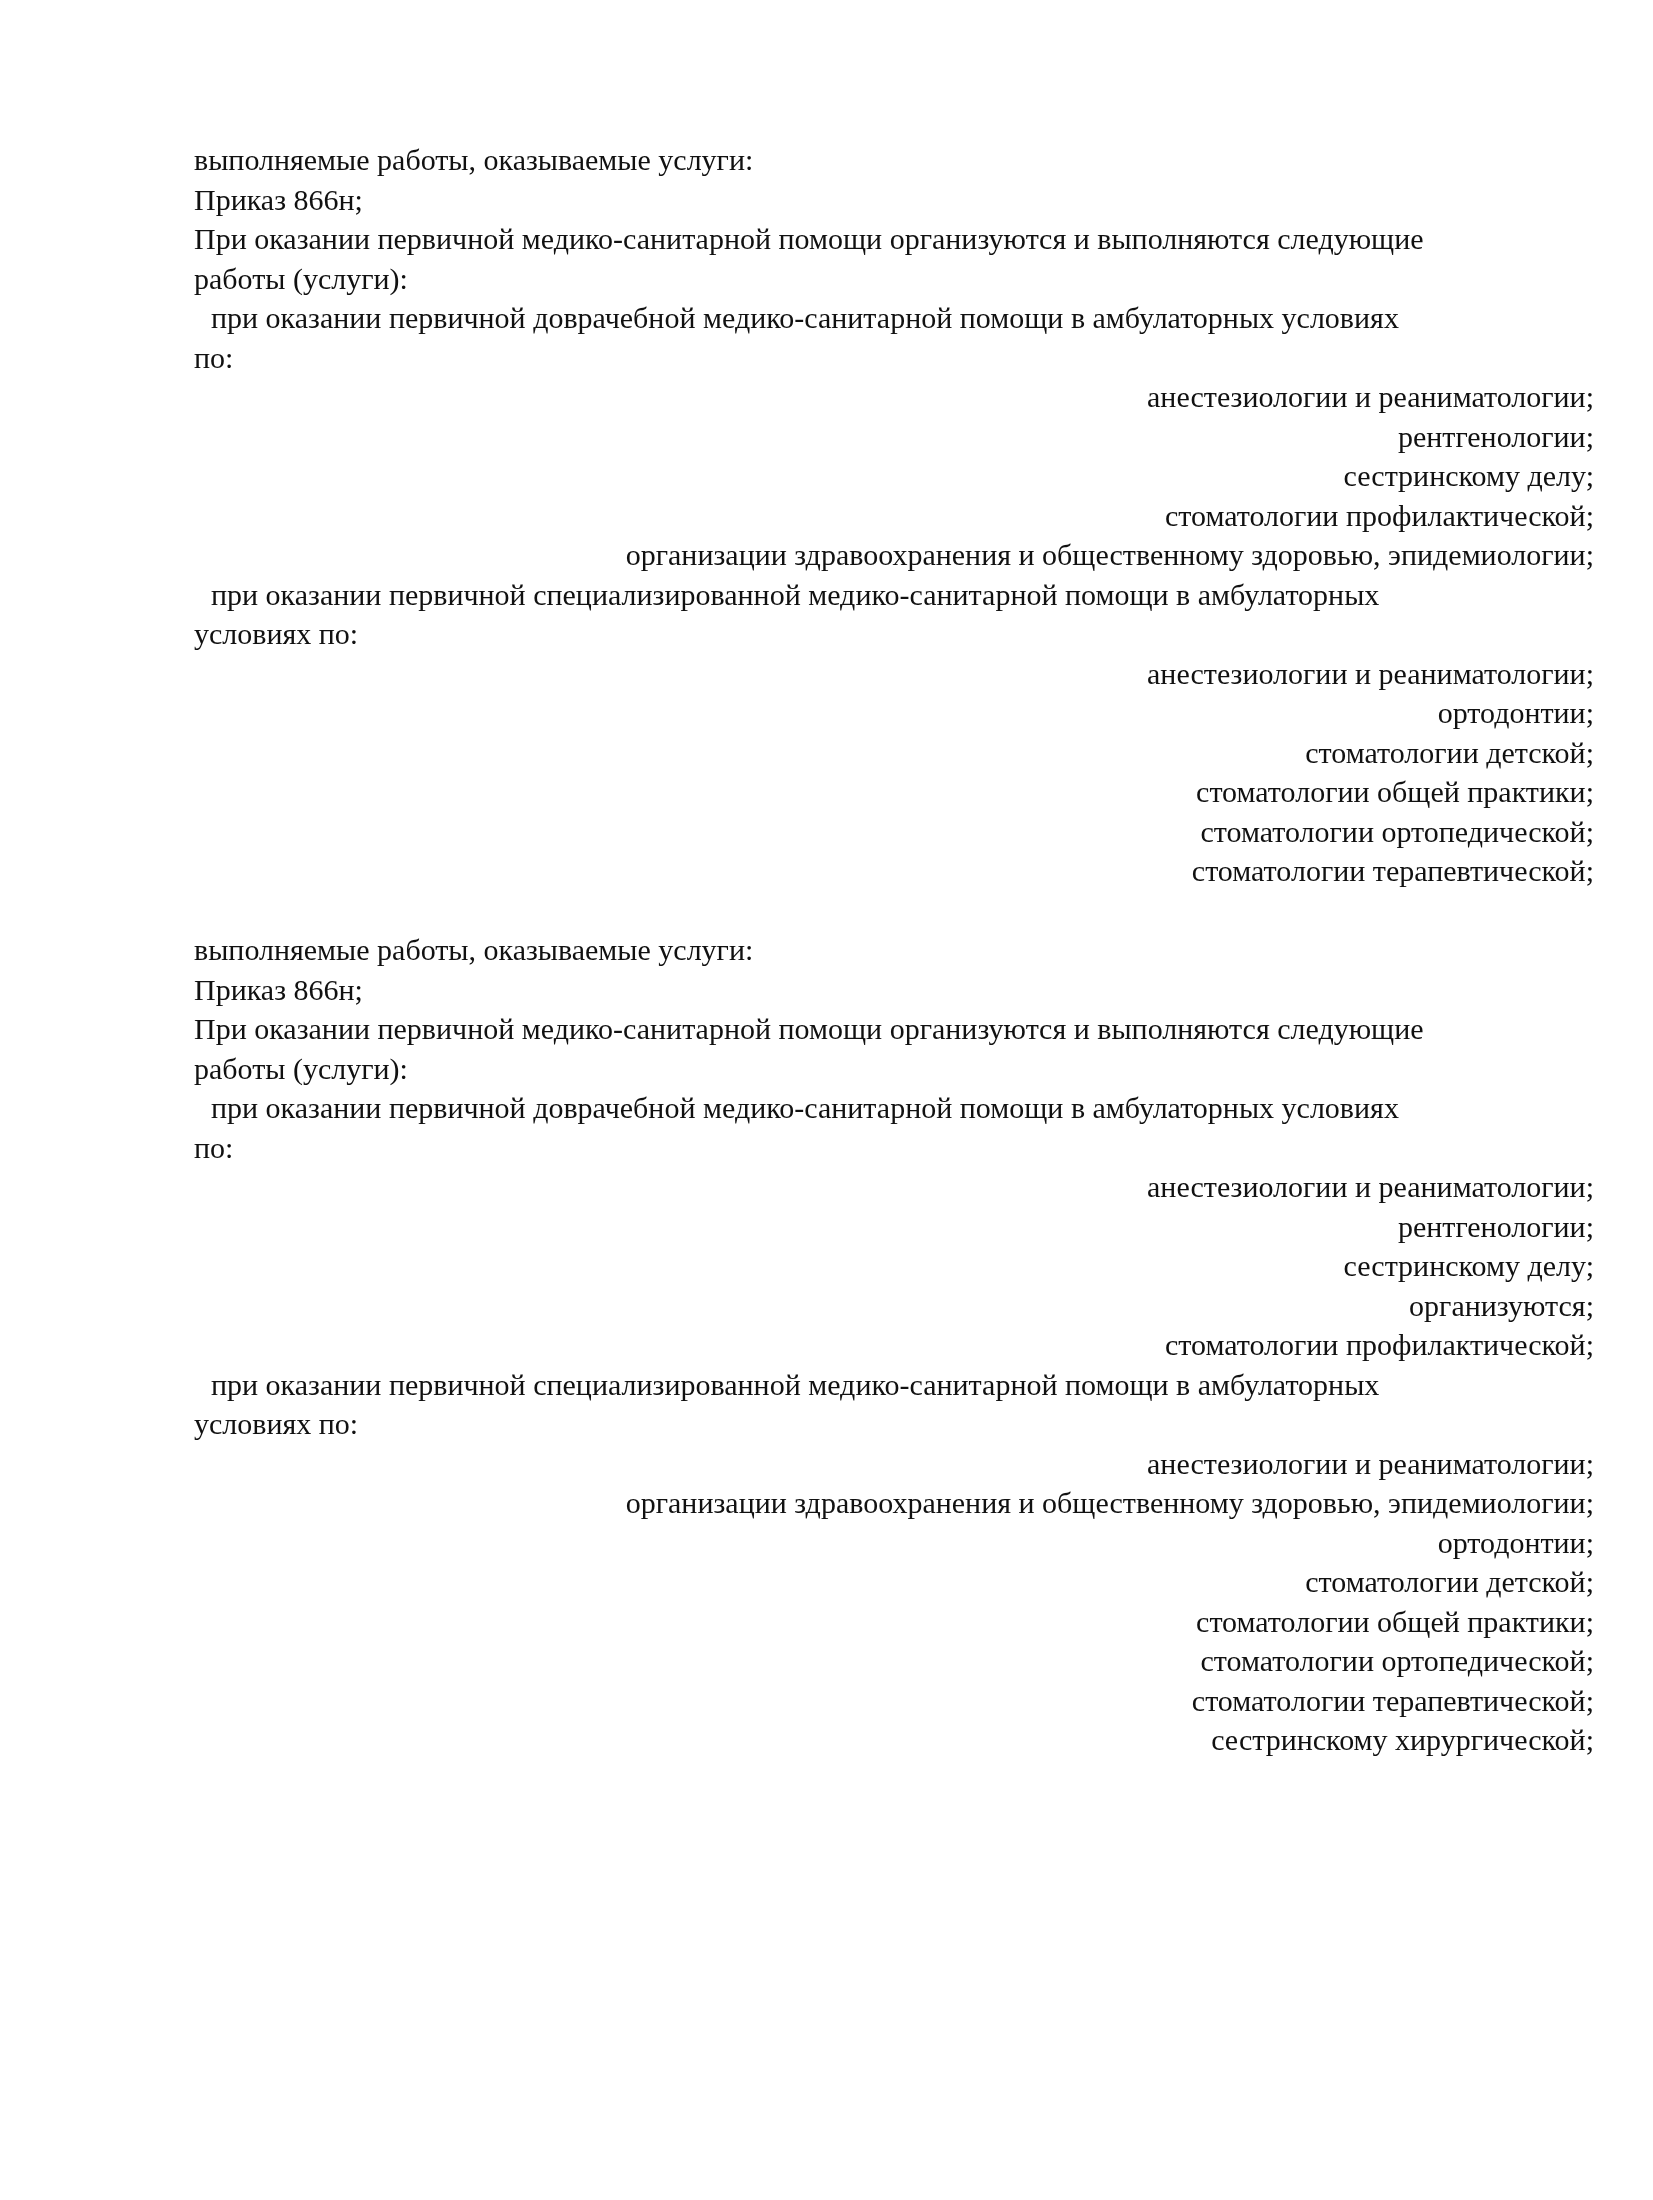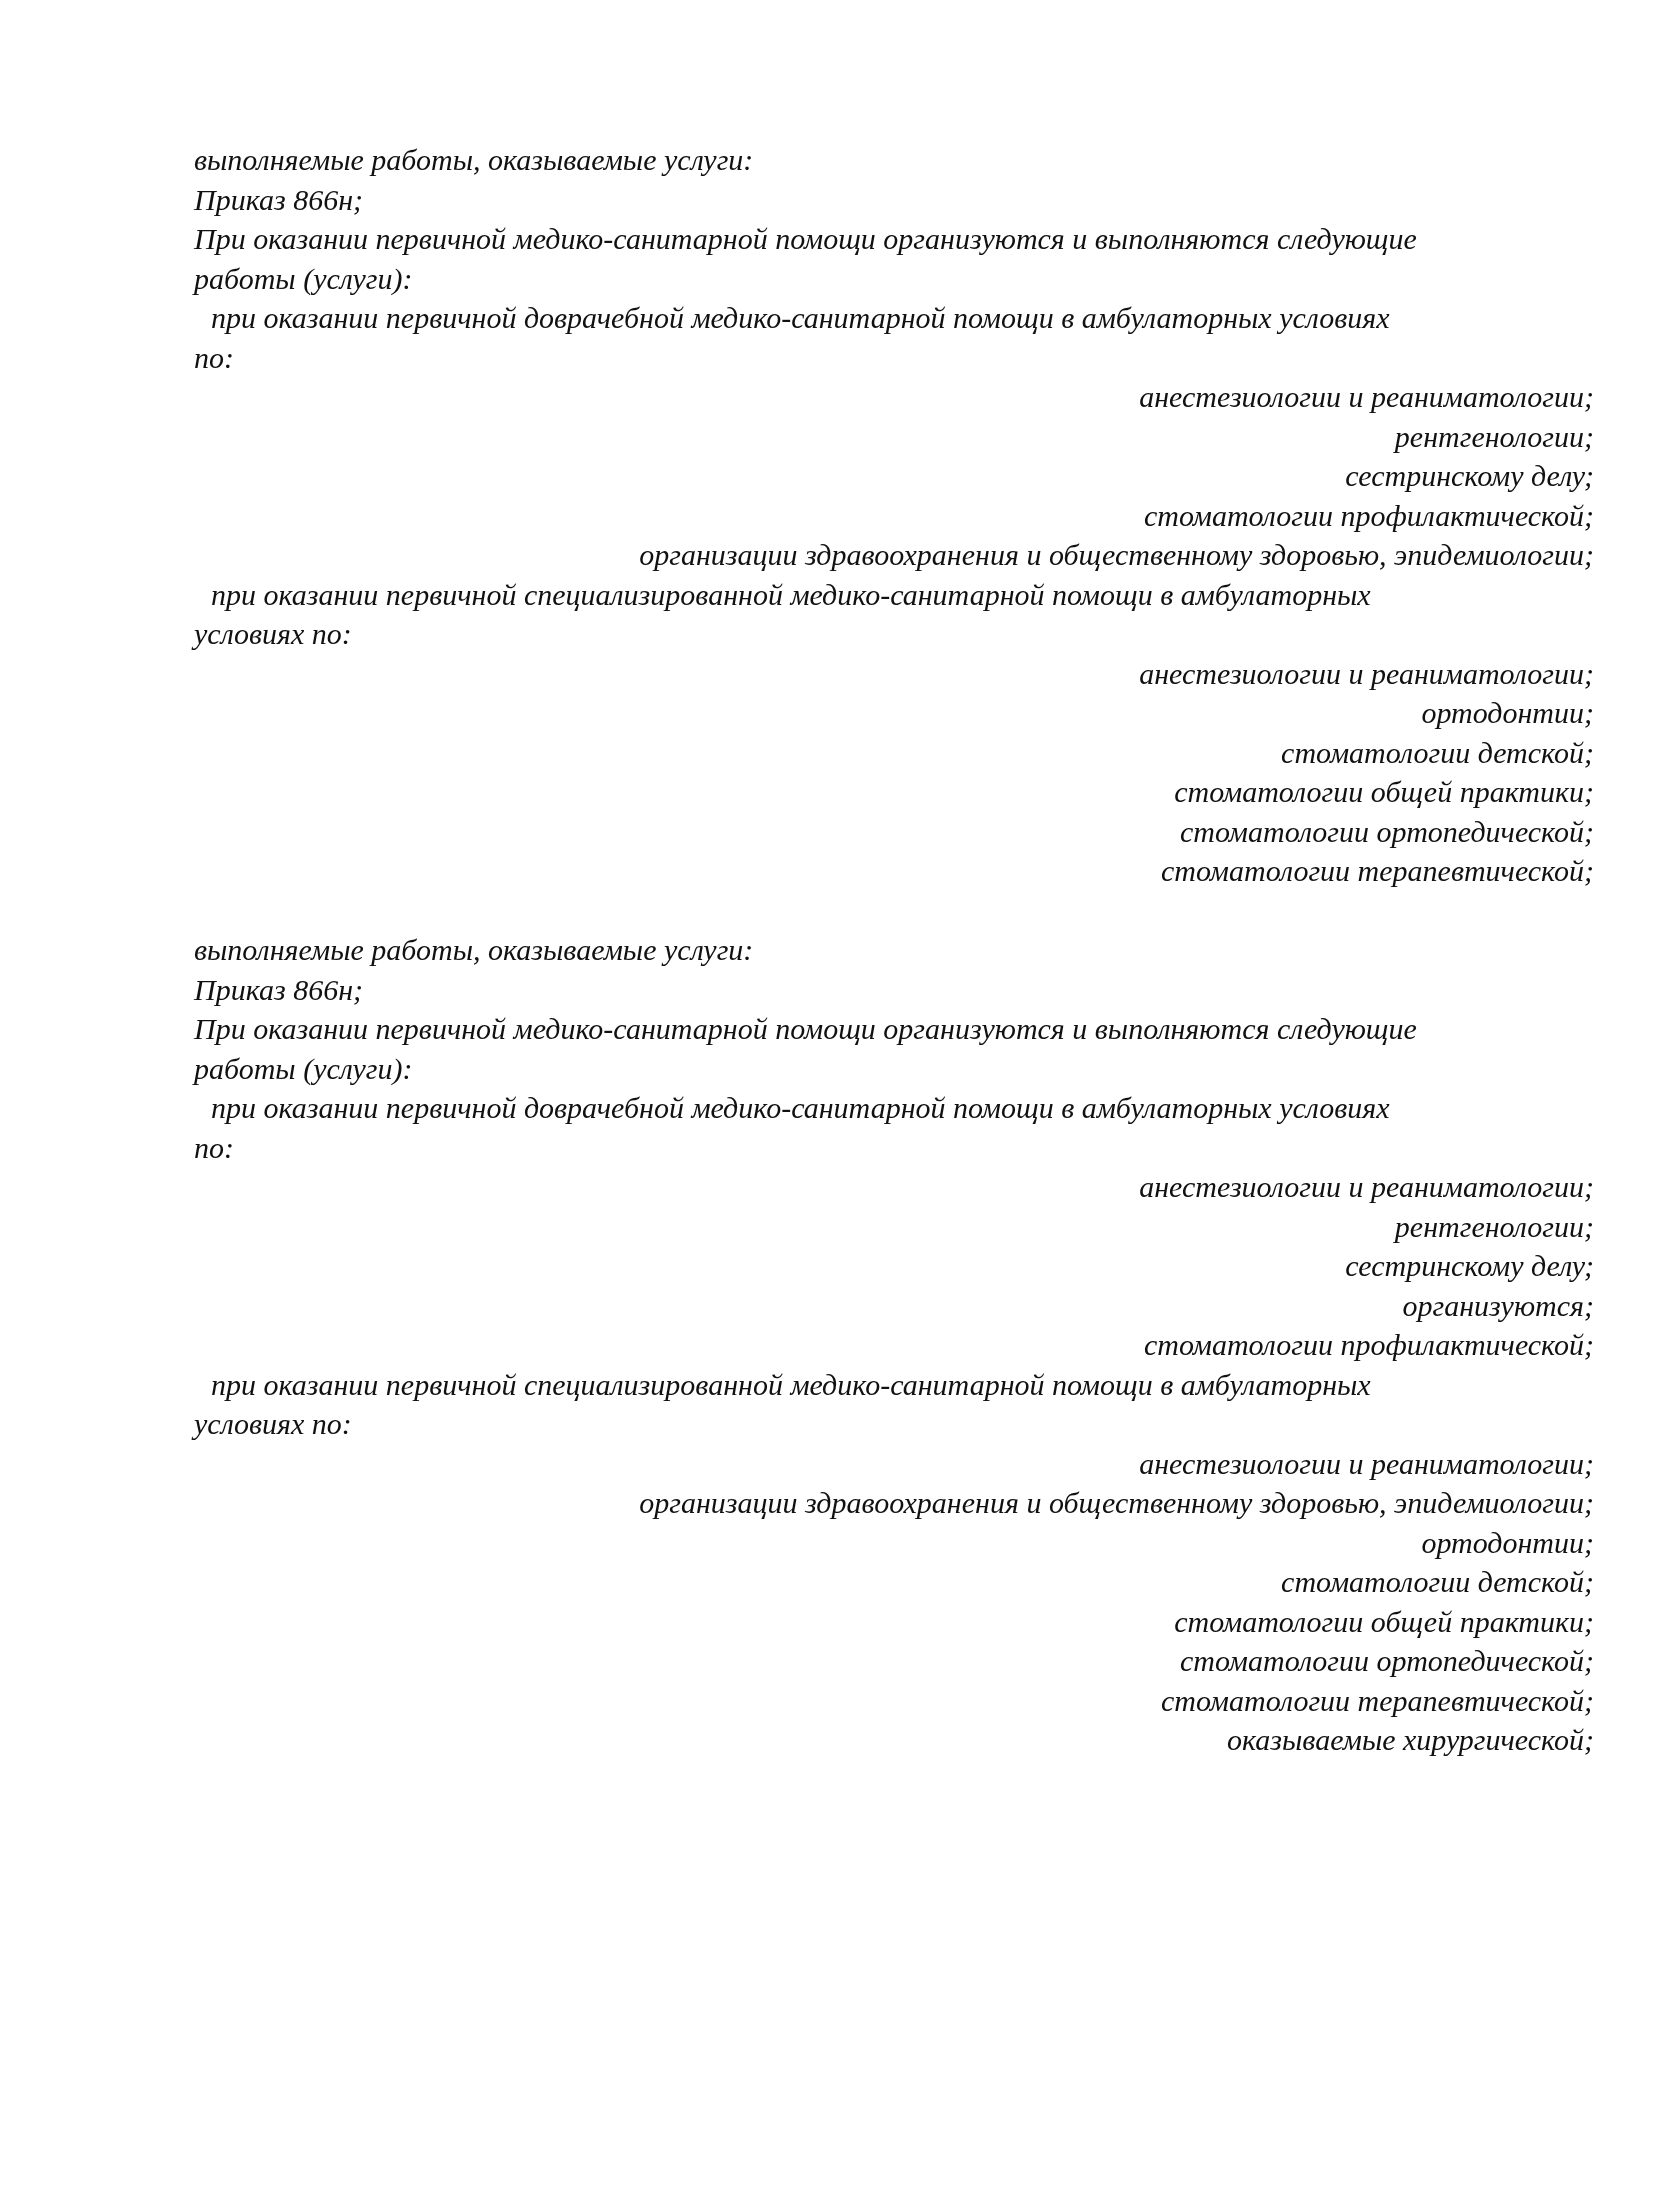--- a/index.html
+++ b/index.html
@@ -19,21 +19,20 @@
     top: 140px;
     width: 1400px;
     font-family: "Liberation Serif", "DejaVu Serif", serif;
     font-size: 30px;
     line-height: 39.5px;
     color: #111111;
   }
   .line {
     white-space: nowrap;
     height: 39.5px;
-    font-style: italic;
   }
   .lvl1 { padding-left: 17px; }
   .lvl2 { padding-left: 34px; text-align: right; }
   .blank { height: 39.5px; }
   .section { display: block; }
 </style>
 </head>
 <body>
 
 <div class="page">
@@ -73,15 +72,15 @@
       <div class="line lvl2">стоматологии профилактической;</div>
       <div class="line lvl1">при оказании первичной специализированной медико-санитарной помощи в амбулаторных</div>
       <div class="line">условиях по:</div>
       <div class="line lvl2">анестезиологии и реаниматологии;</div>
       <div class="line lvl2">организации здравоохранения и общественному здоровью, эпидемиологии;</div>
       <div class="line lvl2">ортодонтии;</div>
       <div class="line lvl2">стоматологии детской;</div>
       <div class="line lvl2">стоматологии общей практики;</div>
       <div class="line lvl2">стоматологии ортопедической;</div>
       <div class="line lvl2">стоматологии терапевтической;</div>
-      <div class="line lvl2">оказываемые хирургической;</div>
+      <div class="line lvl2">сестринскому хирургической;</div>
     </div>
 </div>
 
 </body></html>

